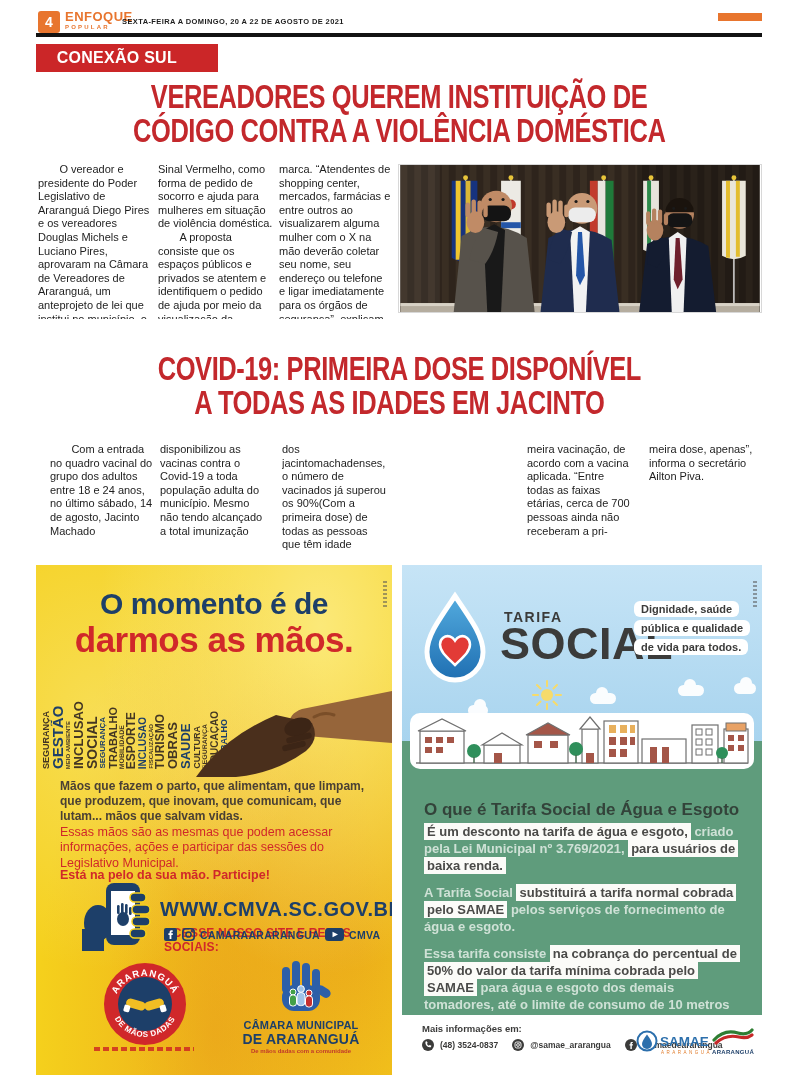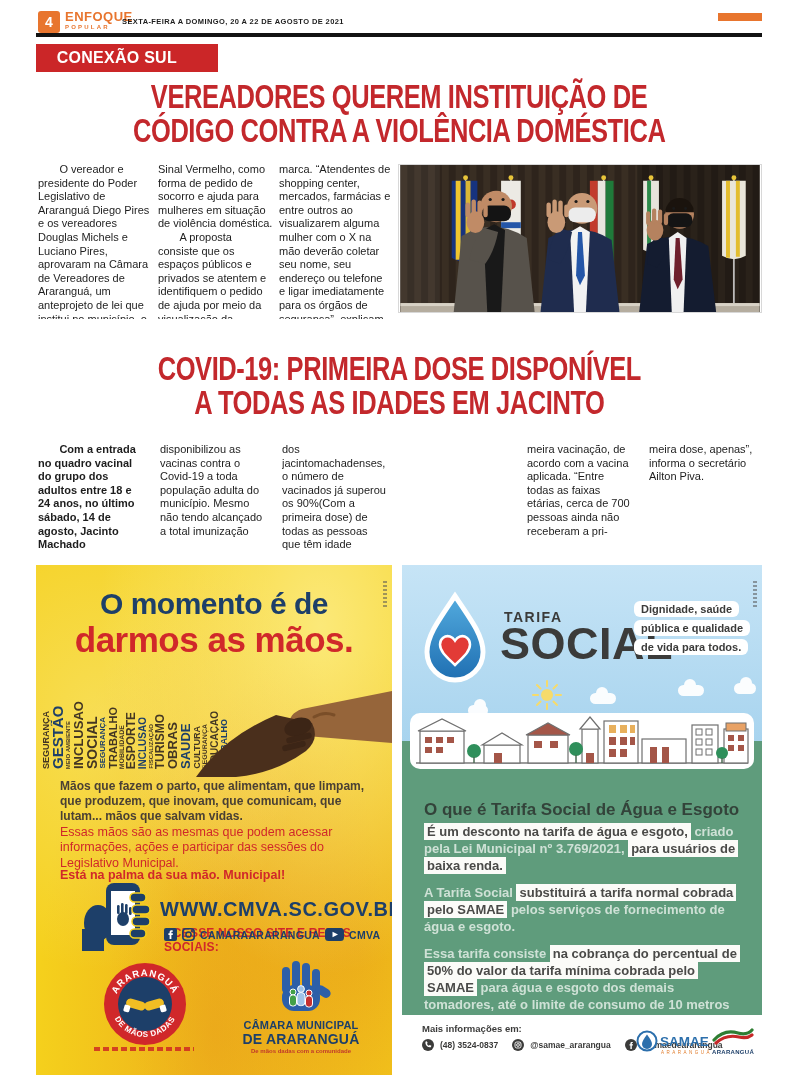--- a/index.html
+++ b/index.html
@@ -28,21 +28,21 @@
   .headline1{top:80px;}
   .headline2{top:352px;}
 
   
   .col{position:absolute;font-size:11px;line-height:13.6px;color:#1d1d1d;white-space:pre-line;overflow:hidden;}
   .a1c{top:163px;height:156px;}
   .a1c1{left:38px;width:113px;}
   .a1c2{left:158px;width:115px;}
   .a1c3{left:279px;width:112px;}
   .a2c{top:443px;height:122px;}
-  .a2c1{left:38px;width:104px;font-weight:bold;}
+  .a2c1{left:50px;width:104px;}
   .a2c2{left:160px;width:104px;}
   .a2c3{left:282px;width:104px;}
   .a2c4{left:404px;width:104px;}
   .a2c5{left:527px;width:104px;}
   .a2c6{left:649px;width:104px;}
 
   
   .photo{position:absolute;left:398px;top:164px;width:364px;height:149px;border:1px solid #d8d8d8;box-sizing:border-box;}
   .photo svg{display:block;}
 
@@ -288,21 +288,21 @@
       <g fill="#3c2516">
         <ellipse cx="124" cy="62" rx="14" ry="9" transform="rotate(-18 124 62)"></ellipse>
         <rect x="112" y="70" width="26" height="6" rx="3" transform="rotate(-14 125 73)"></rect>
         <rect x="108" y="78" width="24" height="6" rx="3" transform="rotate(-14 120 81)"></rect>
       </g>
       <path d="M140,52 q10,-6 20,-2" stroke="#7a4e28" stroke-width="3" fill="none" stroke-linecap="round"></path>
     </svg>
 
     <p class="cam-p cam-p1">Mãos que fazem o parto, que alimentam, que limpam, que produzem, que inovam, que comunicam, que lutam... mãos que salvam vidas.</p>
     <p class="cam-p cam-p2">Essas mãos são as mesmas que podem acessar informações, ações e participar das sessões do Legislativo Municipal.</p>
-    <p class="cam-p cam-p3">Está na palma da sua mão. Municipal!</p>
+    <p class="cam-p cam-p3">Está na pelo da sua mão. Participe!</p>
 
     <svg class="phone-icon" width="72" height="72" viewBox="0 0 72 72">
       <g fill="#1D3F69">
         <ellipse cx="16" cy="44" rx="14" ry="18"></ellipse>
         <rect x="0" y="50" width="22" height="22"></rect>
         <rect x="24" y="4" width="34" height="62" rx="8"></rect>
       </g>
       <rect x="29" y="12" width="24" height="44" fill="#ffffff"></rect>
       <g fill="#1D3F69">
         <ellipse cx="41" cy="40" rx="6" ry="7"></ellipse>

